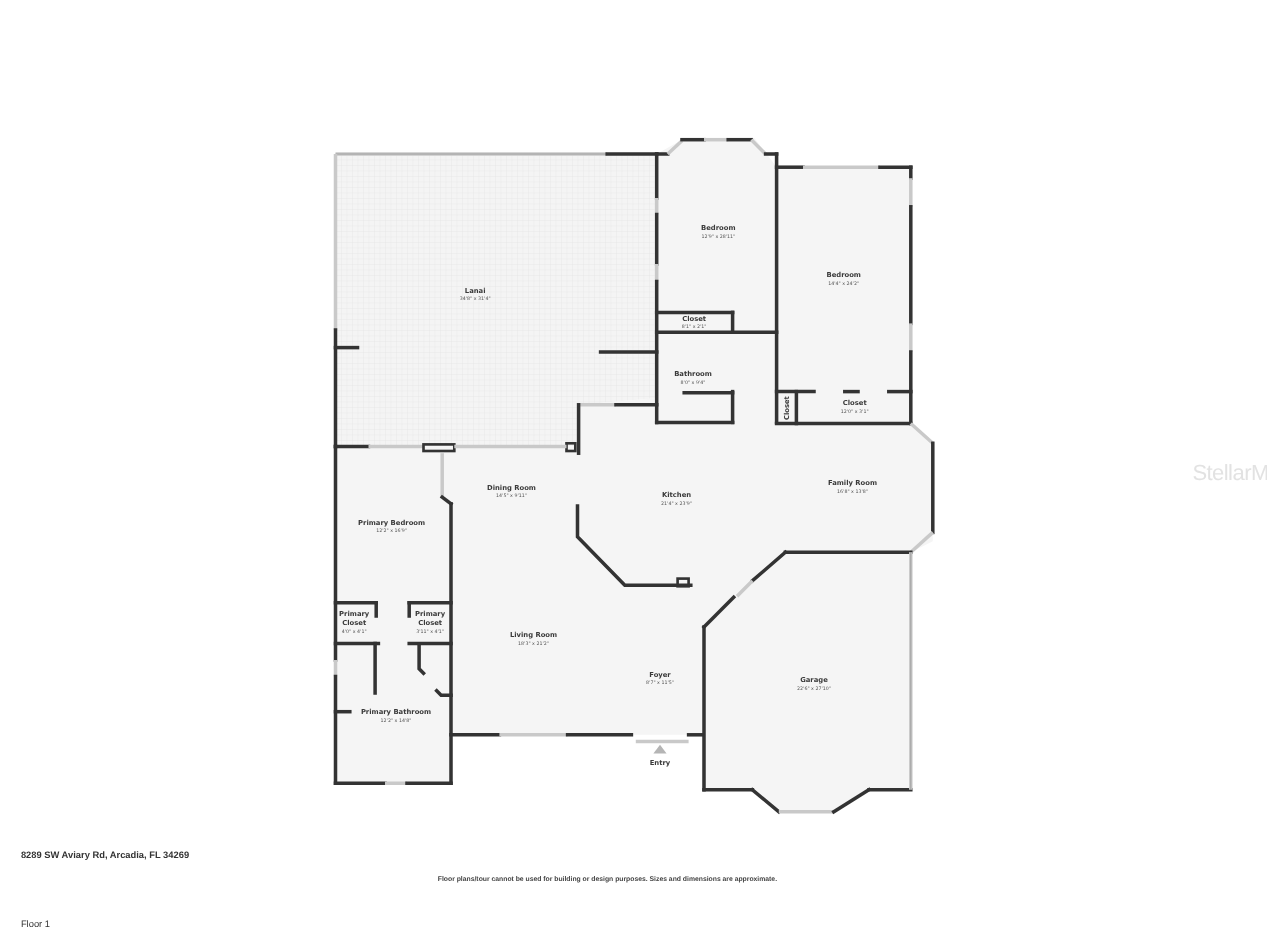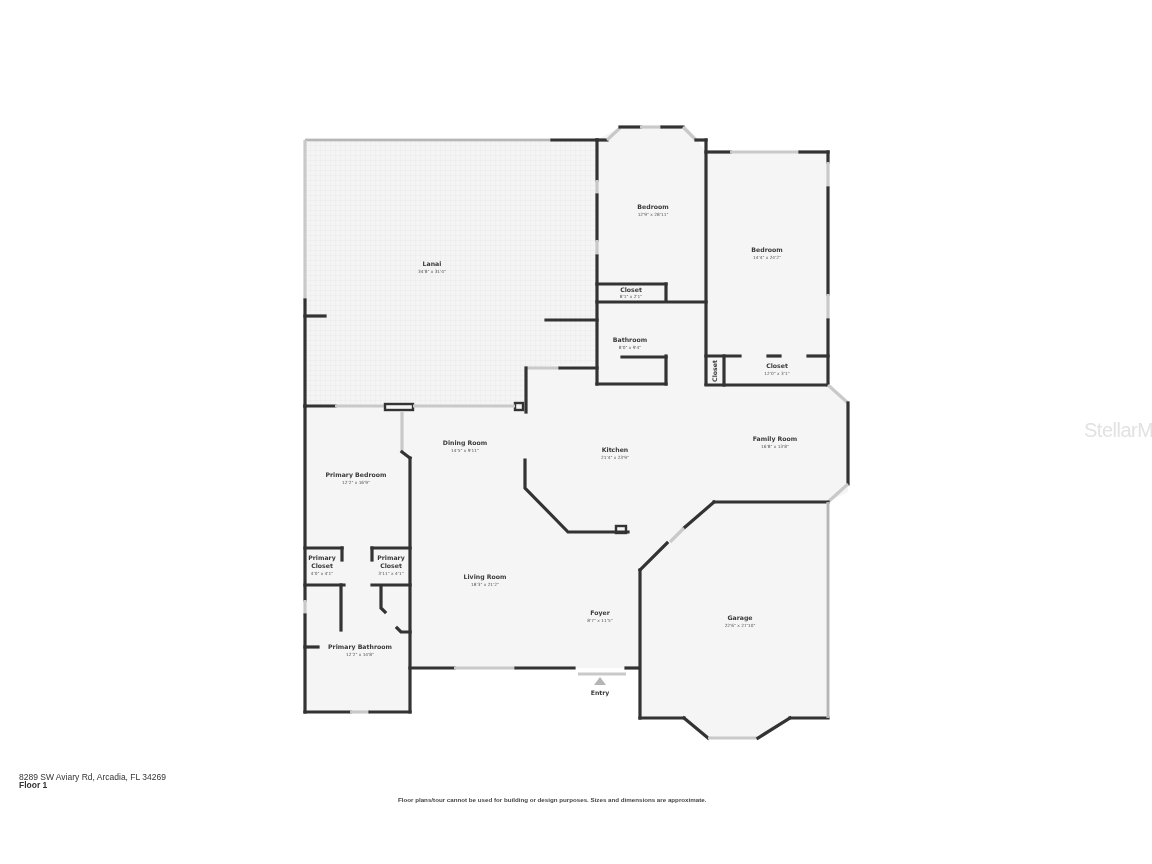--- a/index.html
+++ b/index.html
@@ -7,22 +7,22 @@
          font-family: "Liberation Sans", "DejaVu Sans", sans-serif; }
   #plan { position: absolute; left: 0; top: 0; }
   .room-name { font-size: 6.2px; fill: #3a3a3a; font-weight: 600; text-anchor: middle;
                font-family: "DejaVu Sans", sans-serif; }
   .room-dim { font-size: 4.3px; fill: #555; text-anchor: middle;
               font-family: "DejaVu Sans", sans-serif; }
   .wall { stroke: #333333; stroke-width: 3.2; fill: none; stroke-linecap: square; }
   .thin { stroke: #333333; stroke-width: 2.4; fill: none; }
   .win  { stroke: #c9c9c9; stroke-width: 3.2; fill: none; }
   .winline { stroke: #8a8a8a; stroke-width: 0.6; fill: none; }
-  .footer-address { position: absolute; left: 19px; top: 772px; font-size: 8.5px; font-weight: normal; color: #333; }
-  .footer-floor { position: absolute; left: 19px; top: 780px; font-size: 8.5px; font-weight: bold; color: #333; }
+  .footer-address { position: absolute; left: 19px; top: 772px; font-size: 8.5px; font-weight: bold; color: #333; }
+  .footer-floor { position: absolute; left: 19px; top: 835px; font-size: 8.5px; font-weight: normal; color: #333; }
   .footer-disclaimer { position: absolute; left: 398px; top: 796px; font-size: 6.2px; font-weight: bold; color: #444; }
   .watermark { position: absolute; left: 1084px; top: 419px; font-size: 20px; color: #e2e2e2; letter-spacing: -0.5px; }
 </style>
 </head>
 <body>
 
 <svg id="plan" width="1152" height="864" viewBox="0 0 1152 864">
   <defs>
     <pattern id="tile" width="5" height="5" patternUnits="userSpaceOnUse">
       <rect width="5" height="5" fill="#f4f4f4"></rect>

